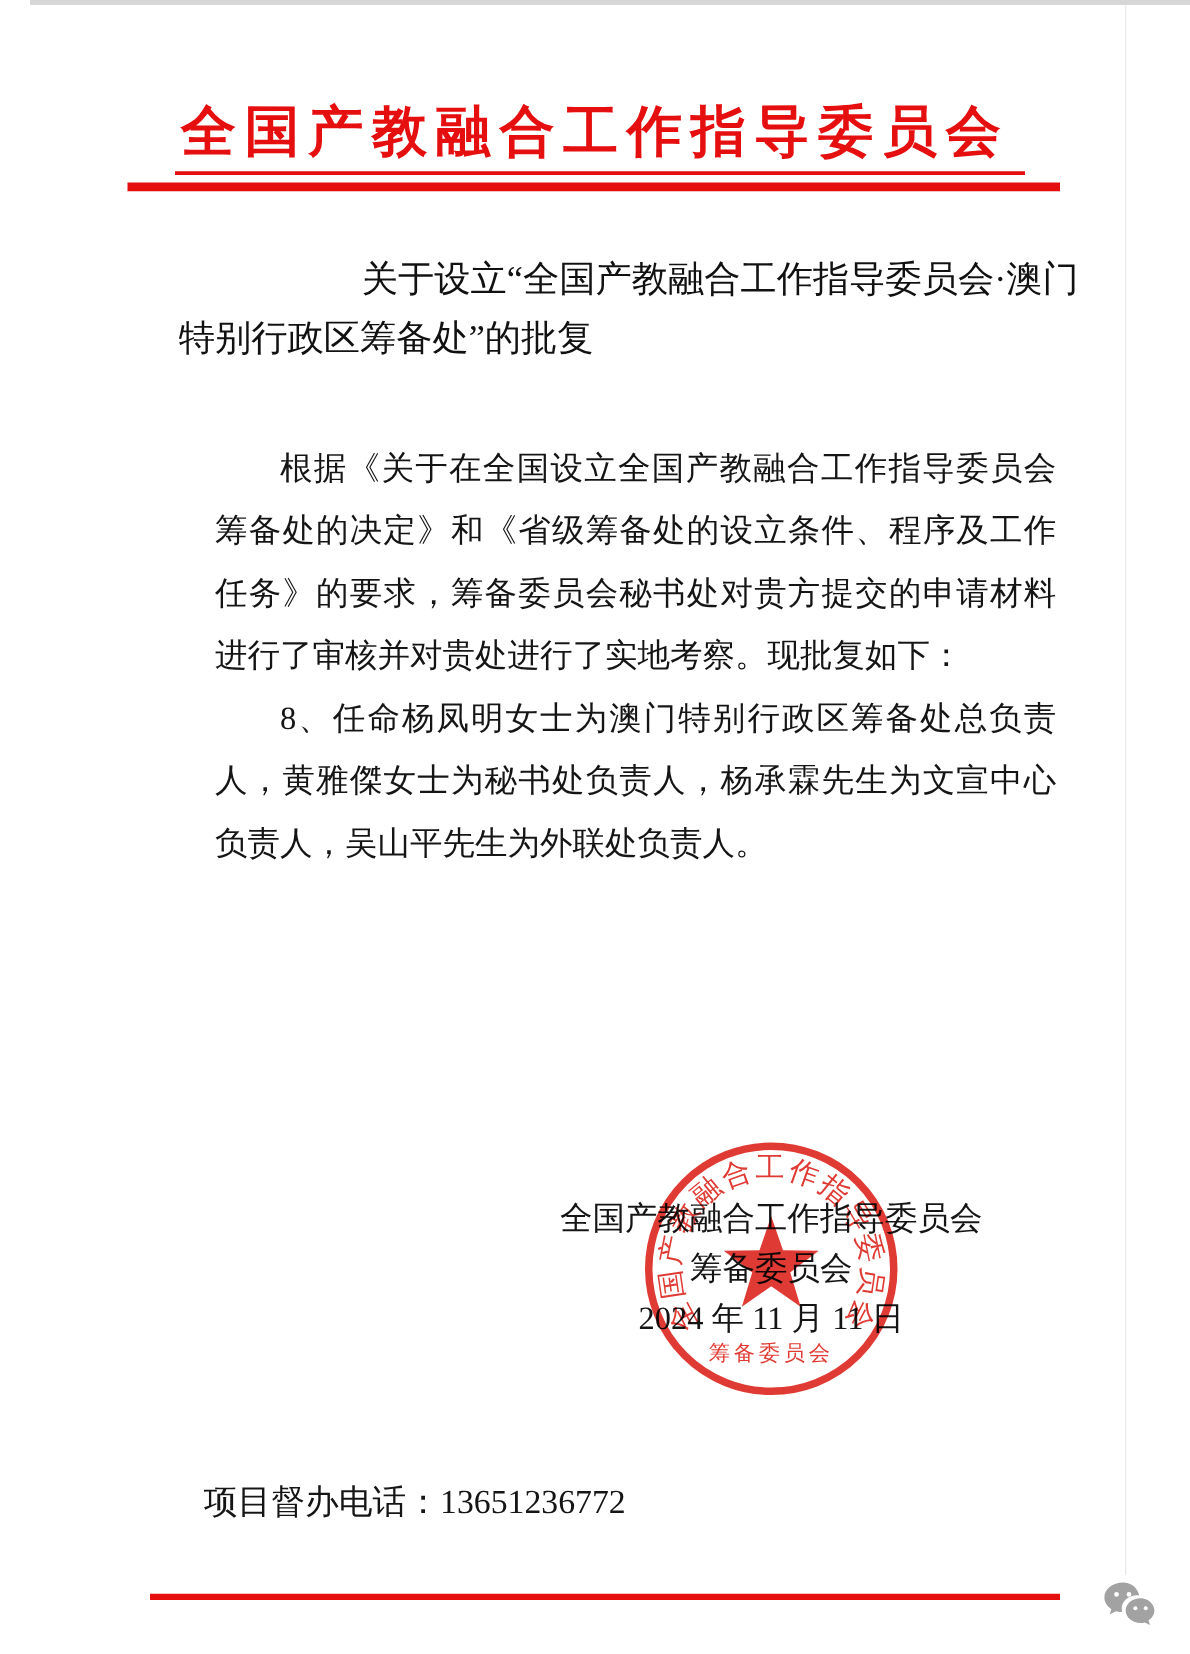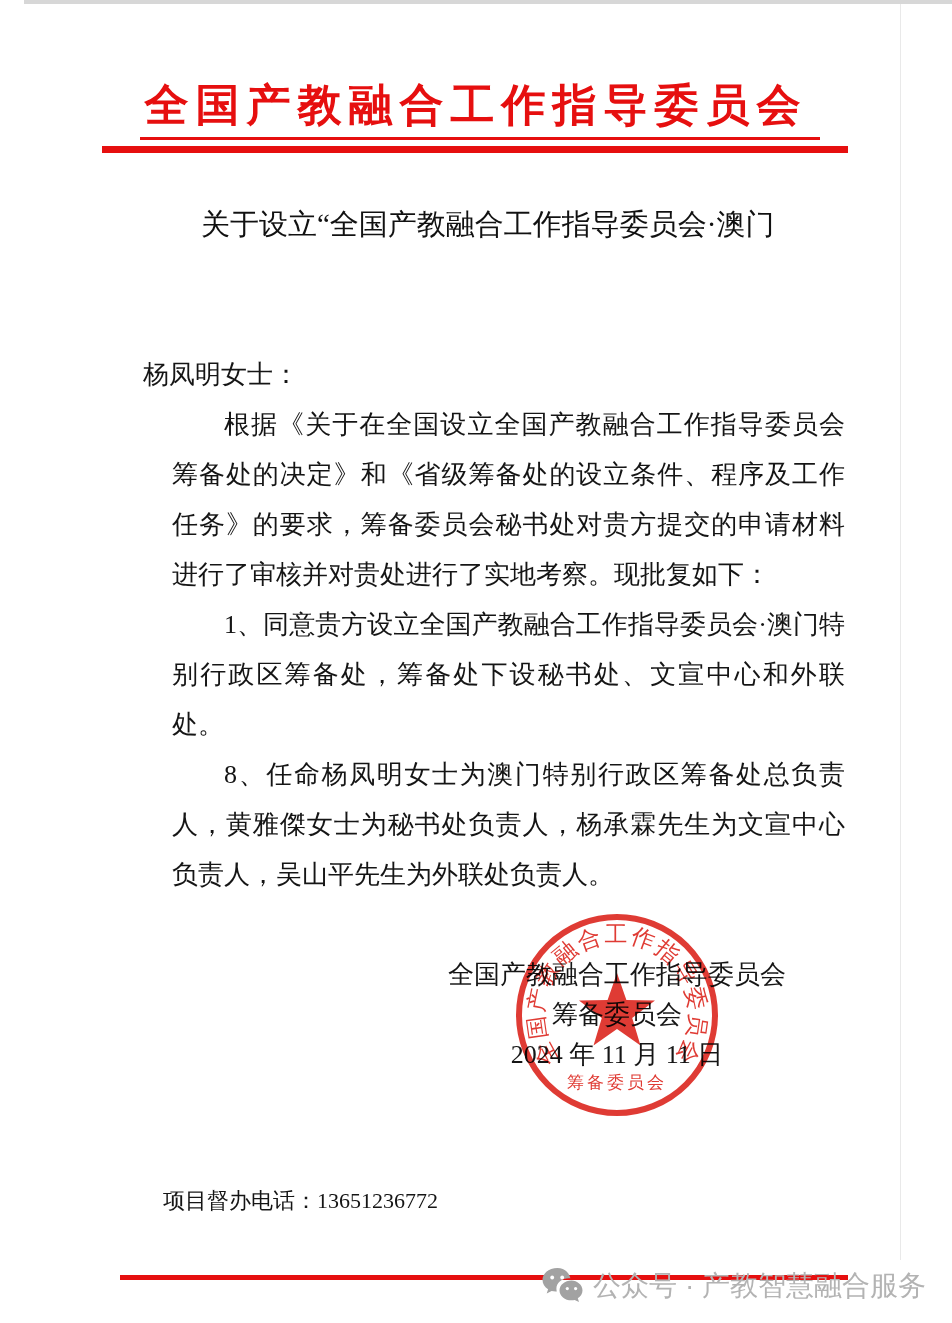--- a/index.html
+++ b/index.html
@@ -34,21 +34,21 @@
   .rule-thick {
     position: absolute; top: 146px; left: 102px; width: 746px; height: 7px;
     background: #e60f0f;
   }
   .doc-title {
     position: absolute; top: 201px; left: 143px; width: 720px;
     font-size: 29px; line-height: 47px;
     color: #111;
   }
   .doc-title .t-line { white-space: nowrap; }
-  .doc-title .t-line.indent { padding-left: 58px; }
+  .doc-title .t-line.indent { padding-left: 58px; text-align: right; }
   .doc-body {
     position: absolute; top: 350px; left: 143px; width: 702px;
     font-size: 26px; line-height: 50px;
     text-align: justify;
     color: #151515;
   }
   .doc-body p.indent { text-indent: 2em; margin-left: 29px; }
   .signature {
     position: absolute; top: 955px; left: 417px; width: 400px;
     text-align: center;
@@ -57,21 +57,21 @@
     z-index: 1;
   }
   .seal {
     position: absolute; top: 910px; left: 512px; width: 210px; height: 210px;
     z-index: 2;
     mix-blend-mode: multiply;
     opacity: 0.92;
   }
   .phone-line {
     position: absolute; top: 1183px; left: 163px;
-    font-size: 22px; line-height: 36px;
+    font-size: 27px; line-height: 36px;
     color: #151515;
     white-space: nowrap;
   }
   .footer-rule {
     position: absolute; top: 1275px; left: 120px; width: 728px; height: 5px;
     background: #e60f0f;
     z-index: 1;
   }
   .footer-brand {
     position: absolute; top: 1264px; right: 26px;
@@ -89,26 +89,25 @@
 
 <div class="top-strip"></div>
 <div class="right-edge"></div>
 
 <div class="doc-header">全国产教融合工作指导委员会</div>
 <div class="rule-thin"></div>
 <div class="rule-thick"></div>
 
 <div class="doc-title">
   <div class="t-line indent">关于设立“全国产教融合工作指导委员会·澳门</div>
+  <div class="t-line">特别行政区筹备处”的批复</div>
 </div>
 
 <div class="doc-body">
-  <p>杨凤明女士：</p>
   <p class="indent">根据《关于在全国设立全国产教融合工作指导委员会筹备处的决定》和《省级筹备处的设立条件、程序及工作任务》的要求，筹备委员会秘书处对贵方提交的申请材料进行了审核并对贵处进行了实地考察。现批复如下：</p>
-  <p class="indent">1、同意贵方设立全国产教融合工作指导委员会·澳门特别行政区筹备处，筹备处下设秘书处、文宣中心和外联处。</p>
   <p class="indent">8、任命杨凤明女士为澳门特别行政区筹备处总负责人，黄雅傑女士为秘书处负责人，杨承霖先生为文宣中心负责人，吴山平先生为外联处负责人。</p>
 </div>
 
 <div class="signature">
   <div>全国产教融合工作指导委员会</div>
   <div>筹备委员会</div>
   <div>2024 年 11 月 11 日</div>
 </div>
 
 <svg class="seal" viewBox="0 0 210 210" xmlns="http://www.w3.org/2000/svg">
@@ -135,14 +134,13 @@
       <path d="M16.5 2 C8.2 2 1.5 7.3 1.5 13.9 c0 3.8 2.2 7.1 5.6 9.3 l-1.4 4.3 4.9-2.5 c1.2 0.3 2.5 0.5 3.9 0.5 0.4 0 0.9 0 1.3-0.1 -0.3-0.9-0.4-1.8-0.4-2.8 0-5.8 5.6-10.4 12.5-10.4 0.5 0 1 0 1.5 0.1 C28.1 6.2 22.8 2 16.5 2 z"></path>
       <path d="M30.5 14.5 c-6.6 0-12 4.4-12 9.9 0 5.5 5.4 9.9 12 9.9 1.1 0 2.2-0.1 3.2-0.4 l4.3 2.1 -1.2-3.7 c2.8-1.8 4.7-4.7 4.7-7.9 0-5.5-5.4-9.9-11-9.9 z"></path>
     </g>
     <g fill="#ffffff">
       <circle cx="11.2" cy="11.5" r="1.9"></circle>
       <circle cx="21.2" cy="11.5" r="1.9"></circle>
       <circle cx="26.3" cy="22.6" r="1.6"></circle>
       <circle cx="34.6" cy="22.6" r="1.6"></circle>
     </g>
   </svg>
-  <span>公众号 · 产教智慧融合服务</span>
 </div>
 
 </body></html>

